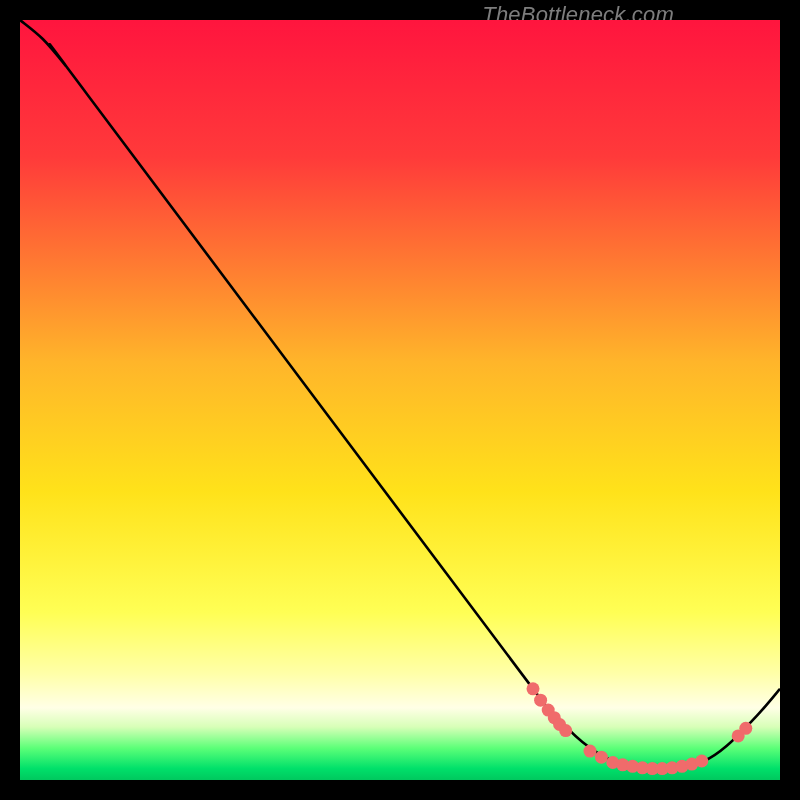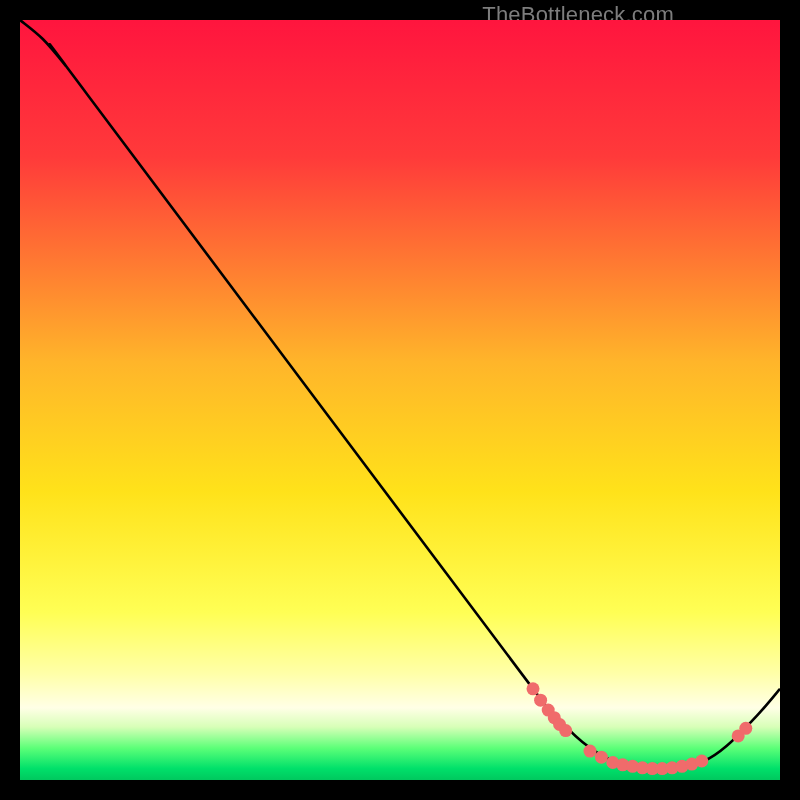--- a/index.html
+++ b/index.html
@@ -11,20 +11,21 @@
     overflow: hidden;
     font-family: Arial, Helvetica, sans-serif;
   }
   .frame {
     position: absolute;
     left: 20px;
     top: 20px;
     width: 640px;
     height: 760px;
     background: #000;
+    font-style: italic;
   }
   .plot {
     position: absolute;
     left: 0;
     top: 0;
     width: 760px;
     height: 760px;
   }
   .watermark {
     position: absolute;

